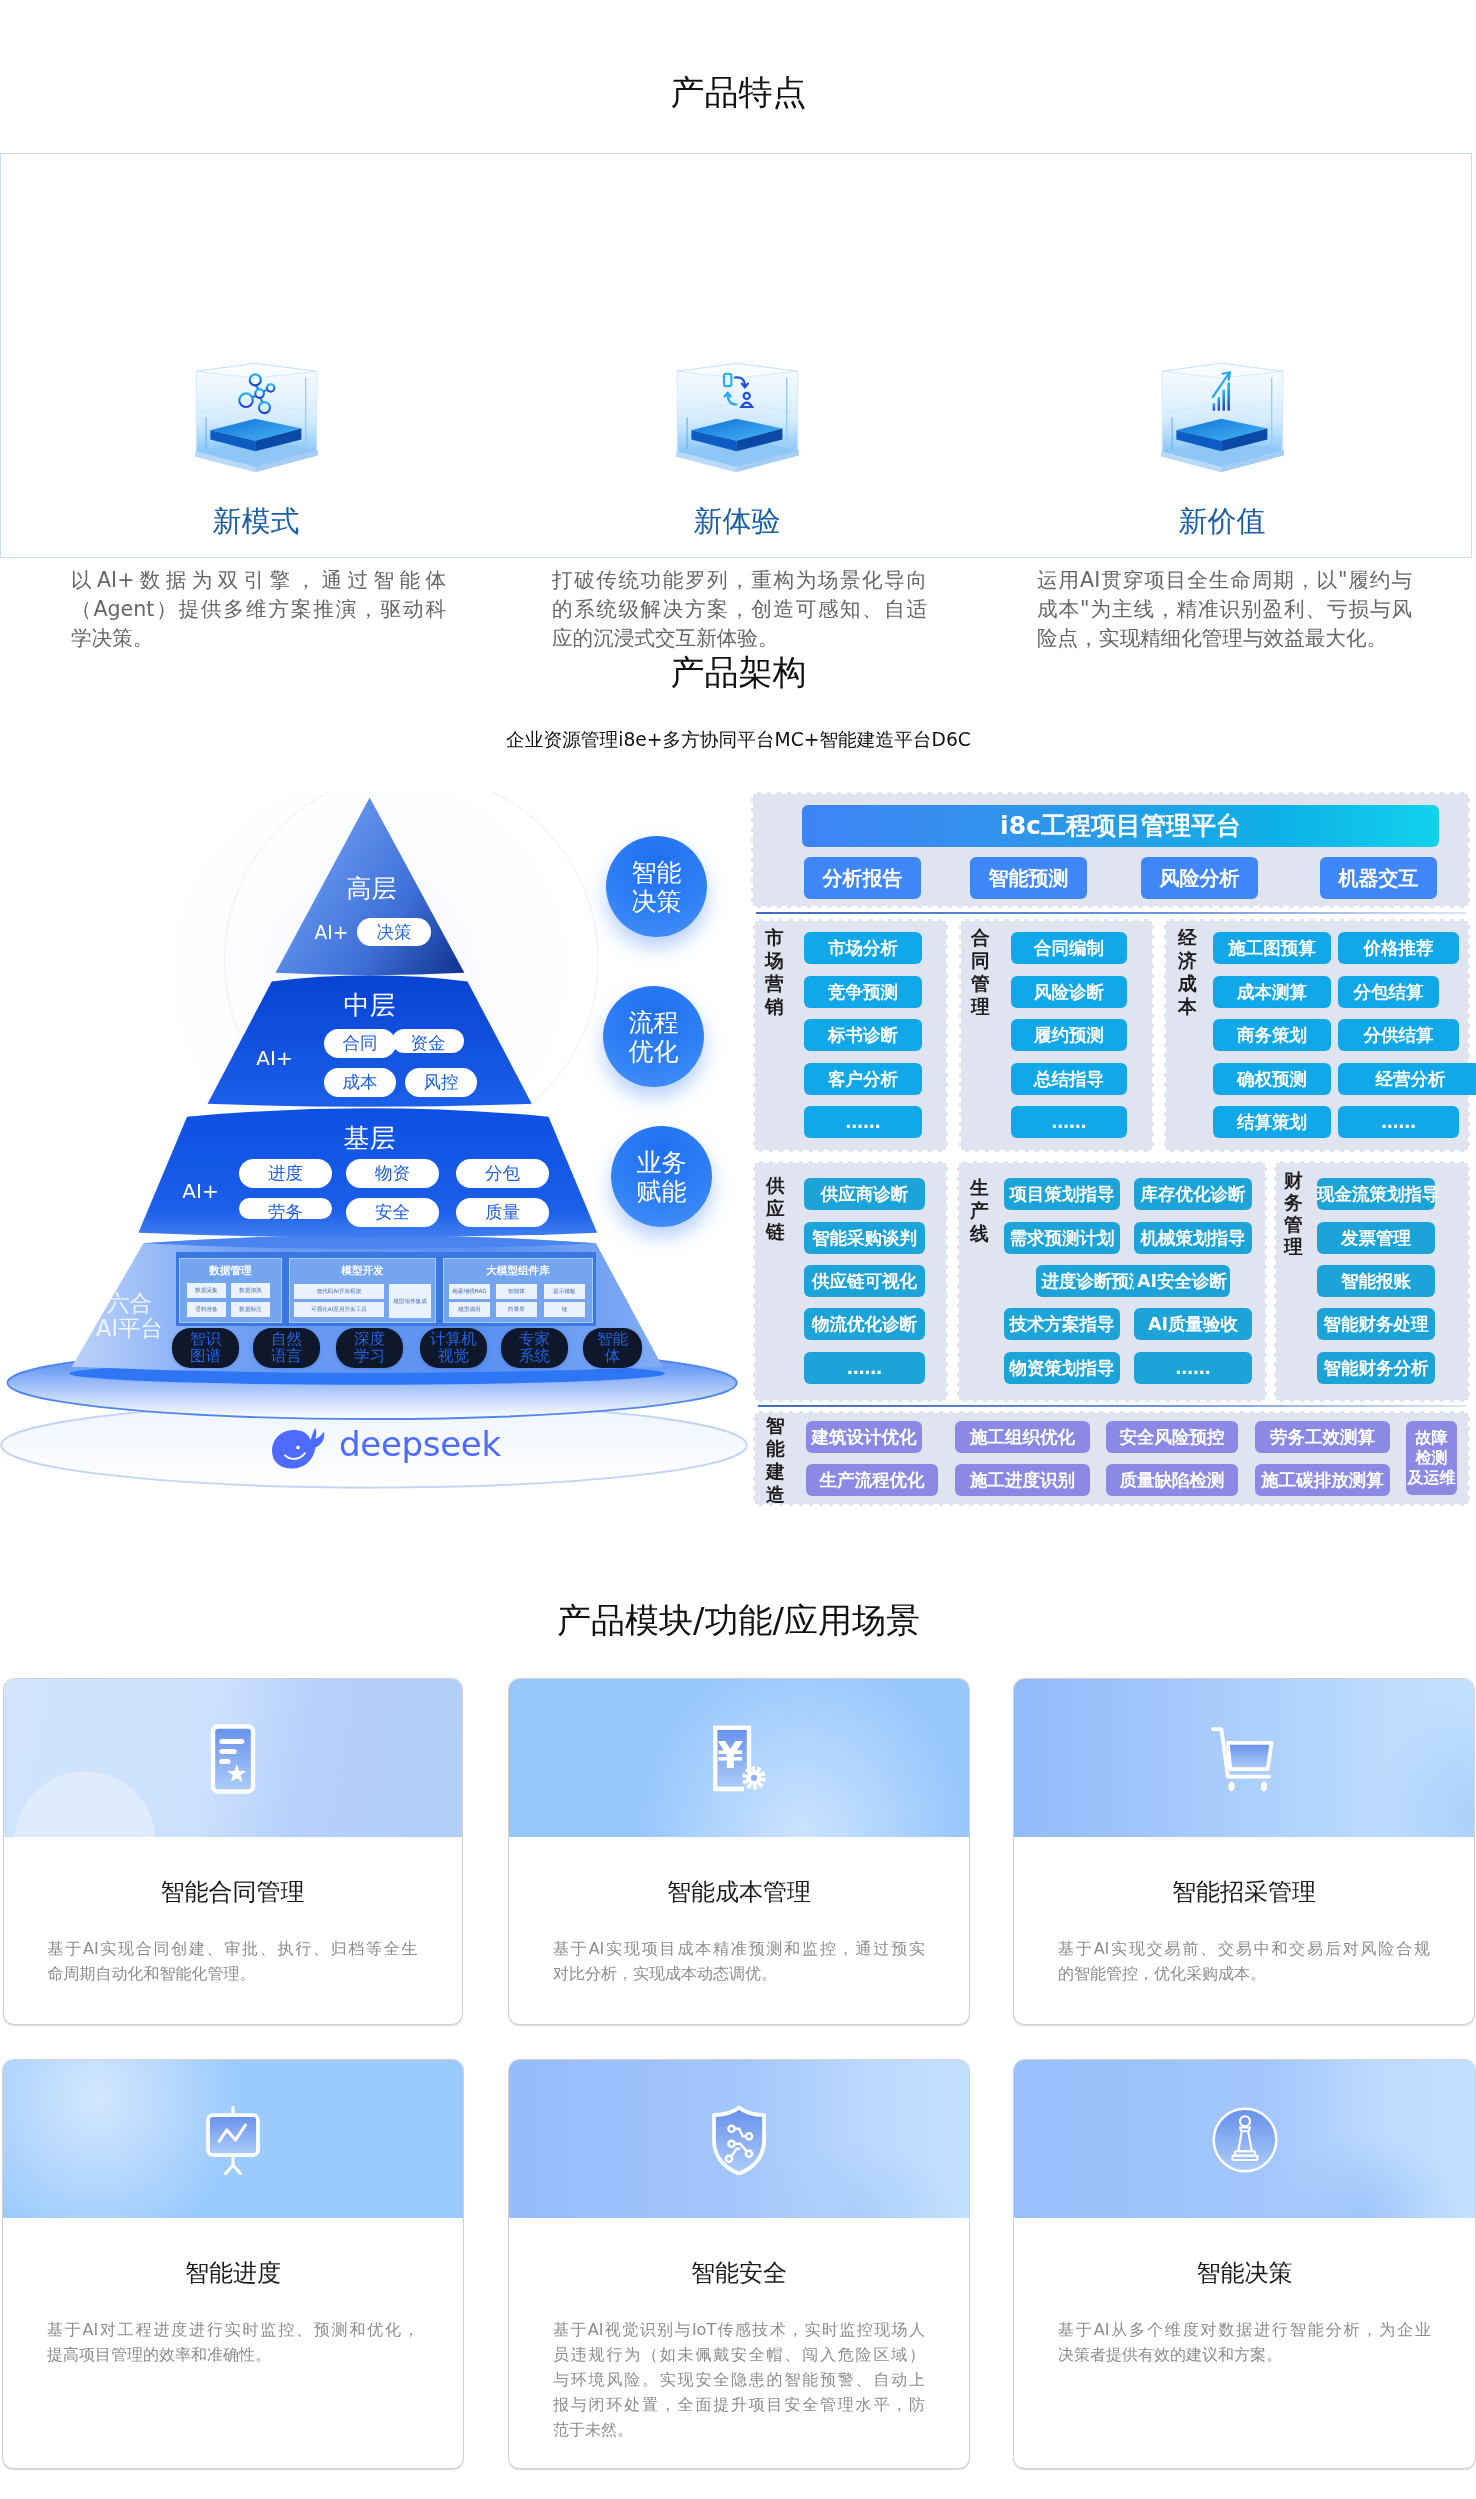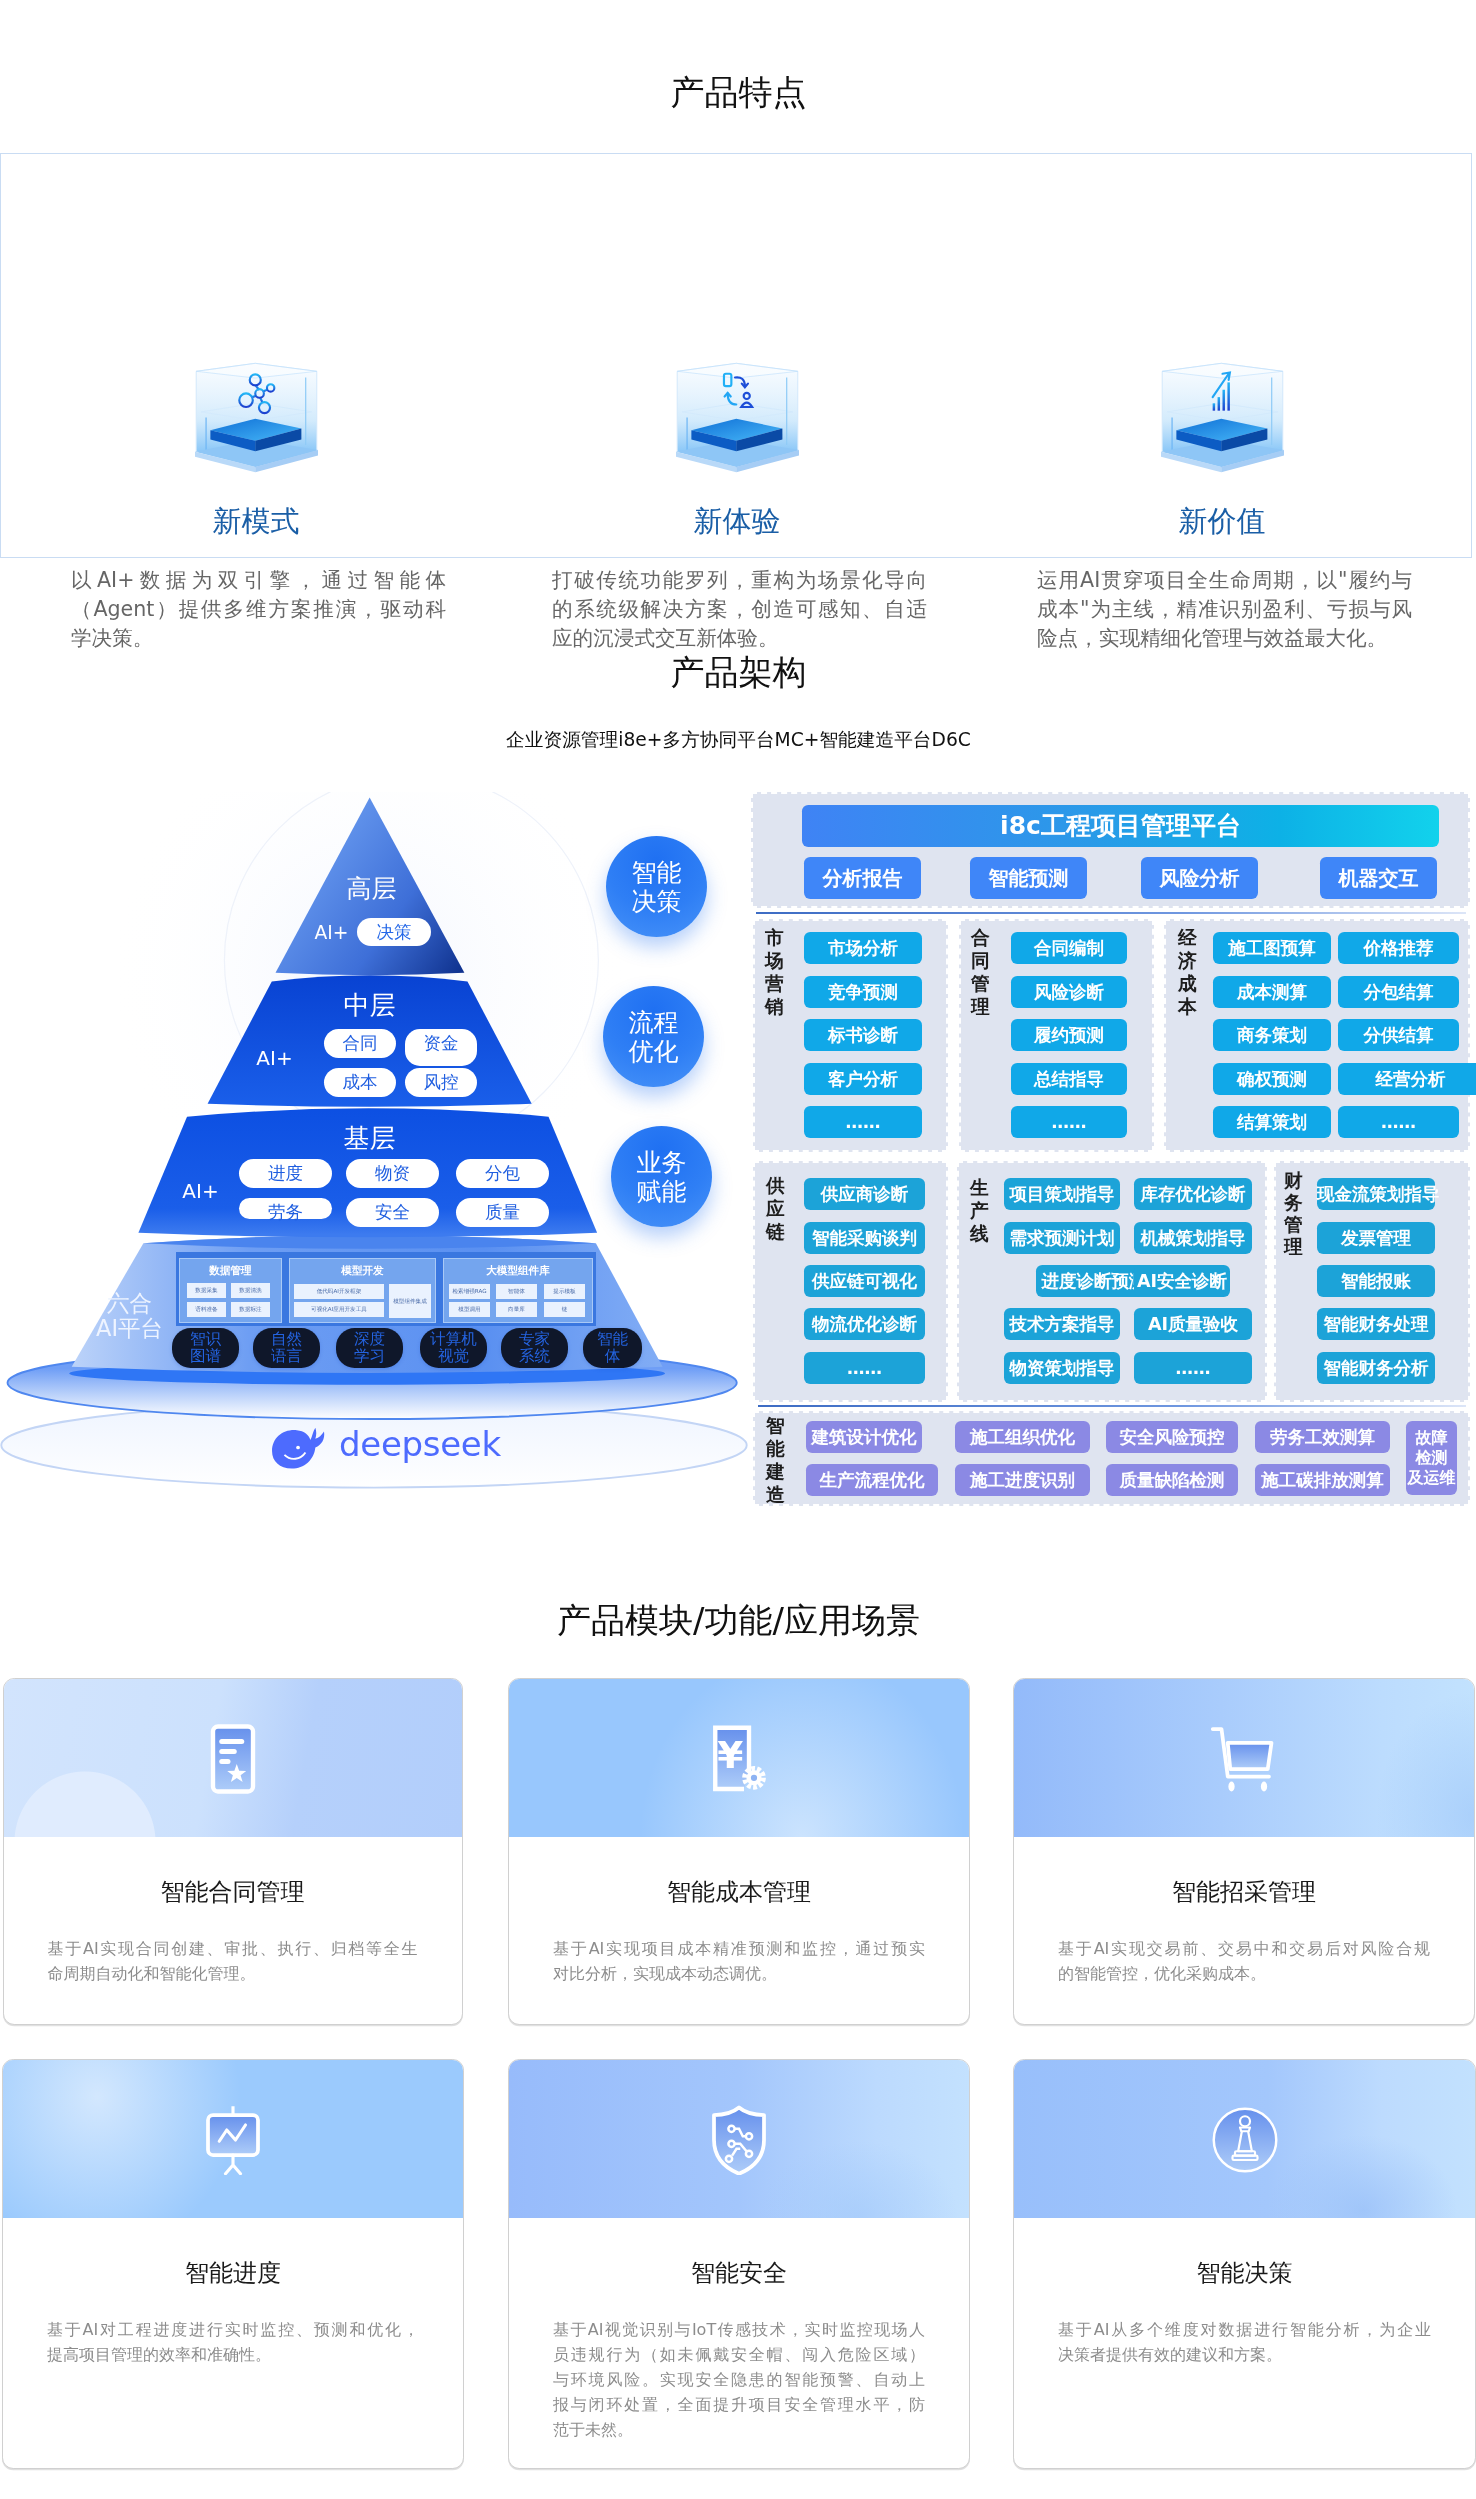--- a/index.html
+++ b/index.html
@@ -221,21 +221,21 @@
   <path d="M593,1279 L745,1560 Q593,1568 442,1560 Z" fill="url(#triG)"></path>
 </svg>
 
 <div class="pl" style="left:309px;top:874px;width:125px;font-size:25px;line-height:30px">高层</div>
 <div class="pl" style="left:309px;top:922px;width:45px;font-size:18.7px;line-height:22.5px">AI+</div>
 <div class="chip" style="left:357px;top:918px;width:74px;height:28px;line-height:28px;color:#2568e8">决策</div>
 
 <div class="pl" style="left:307px;top:990px;width:125px;font-size:26px;line-height:30px">中层</div>
 <div class="pl" style="left:252px;top:1047px;width:45px;font-size:20px;line-height:22.5px">AI+</div>
 <div class="chip" style="left:324px;top:1029px;width:72px;height:29px;line-height:29px">合同</div>
-<div class="chip" style="left:405px;top:1029px;width:72px;height:37px;line-height:29px">资金</div>
+<div class="chip" style="left:392px;top:1029px;width:72px;height:24px;line-height:29px">资金</div>
 <div class="chip" style="left:324px;top:1068px;width:72px;height:29px;line-height:29px">成本</div>
 <div class="chip" style="left:405px;top:1068px;width:72px;height:29px;line-height:29px">风控</div>
 
 <div class="pl" style="left:307px;top:1123px;width:125px;font-size:26px;line-height:30px">基层</div>
 <div class="pl" style="left:178px;top:1180px;width:45px;font-size:20px;line-height:22.5px">AI+</div>
 <div class="chip" style="left:239px;top:1159px;width:93px;height:29px;line-height:29px">进度</div>
 <div class="chip" style="left:346px;top:1159px;width:93px;height:29px;line-height:29px">物资</div>
 <div class="chip" style="left:456px;top:1159px;width:93px;height:29px;line-height:29px">分包</div>
 <div class="chip" style="left:239px;top:1198px;width:93px;height:21px;line-height:29px">劳务</div>
 <div class="chip" style="left:346px;top:1198px;width:93px;height:29px;line-height:29px">安全</div>
@@ -339,21 +339,21 @@
 <div class="rb cyan" style="left:1011px;top:976px;width:116px">风险诊断</div>
 <div class="rb cyan" style="left:1011px;top:1019px;width:116px">履约预测</div>
 <div class="rb cyan" style="left:1011px;top:1063px;width:116px">总结指导</div>
 <div class="rb cyan" style="left:1011px;top:1106px;width:116px">……</div>
 
 <div class="rs" style="left:1164px;top:919px;width:306px;height:233px"></div>
 <div class="vl" style="left:1176px;top:926px">经济成本</div>
 <div class="rb cyan" style="left:1213px;top:932px;width:118px">施工图预算</div>
 <div class="rb cyan" style="left:1338px;top:932px;width:121px">价格推荐</div>
 <div class="rb cyan" style="left:1213px;top:976px;width:118px">成本测算</div>
-<div class="rb cyan" style="left:1338px;top:976px;width:121px">分包结算</div>
+<div class="rb cyan" style="left:1338px;top:976px;width:101px">分包结算</div>
 <div class="rb cyan" style="left:1213px;top:1019px;width:118px">商务策划</div>
 <div class="rb cyan" style="left:1338px;top:1019px;width:121px">分供结算</div>
 <div class="rb cyan" style="left:1213px;top:1063px;width:118px">确权预测</div>
 <div class="rb cyan" style="left:1338px;top:1063px;width:145px">经营分析</div>
 <div class="rb cyan" style="left:1213px;top:1106px;width:118px">结算策划</div>
 <div class="rb cyan" style="left:1338px;top:1106px;width:121px">……</div>
 
 <div class="rs" style="left:753px;top:1161px;width:195px;height:241px"></div>
 <div class="vl" style="left:764px;top:1174px">供应链</div>
 <div class="rb teal" style="left:804px;top:1178px;width:121px">供应商诊断</div>

